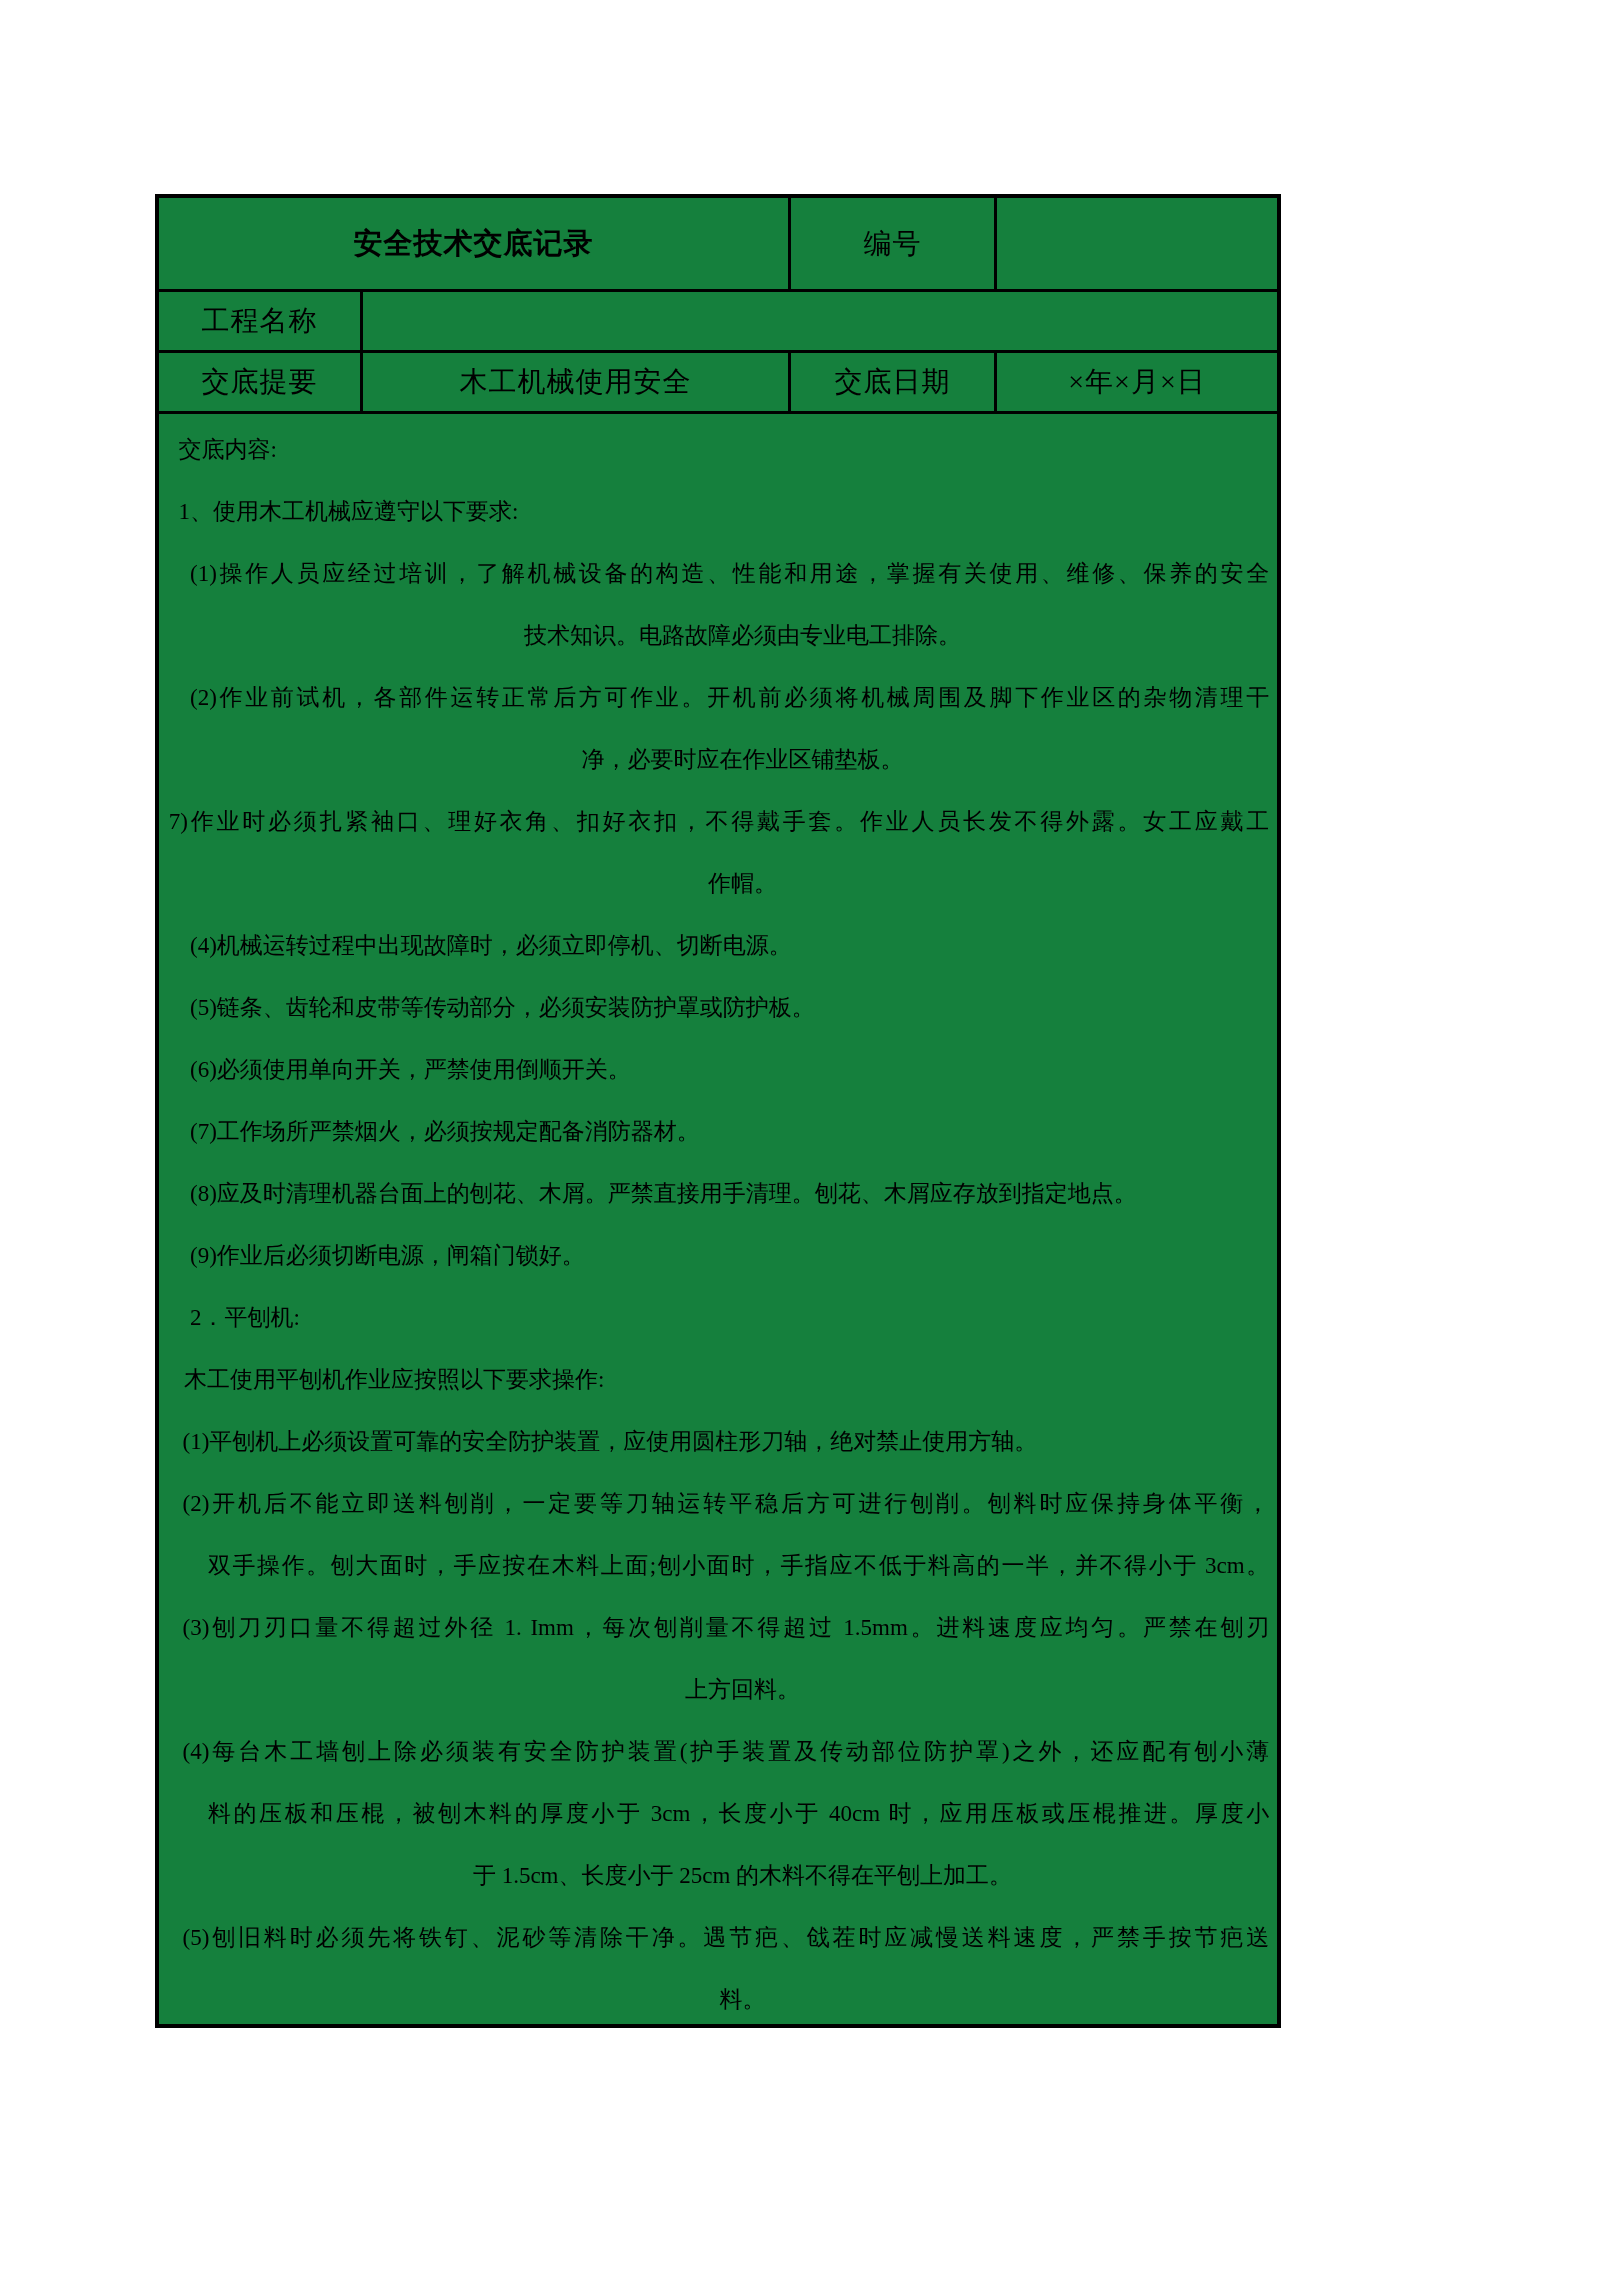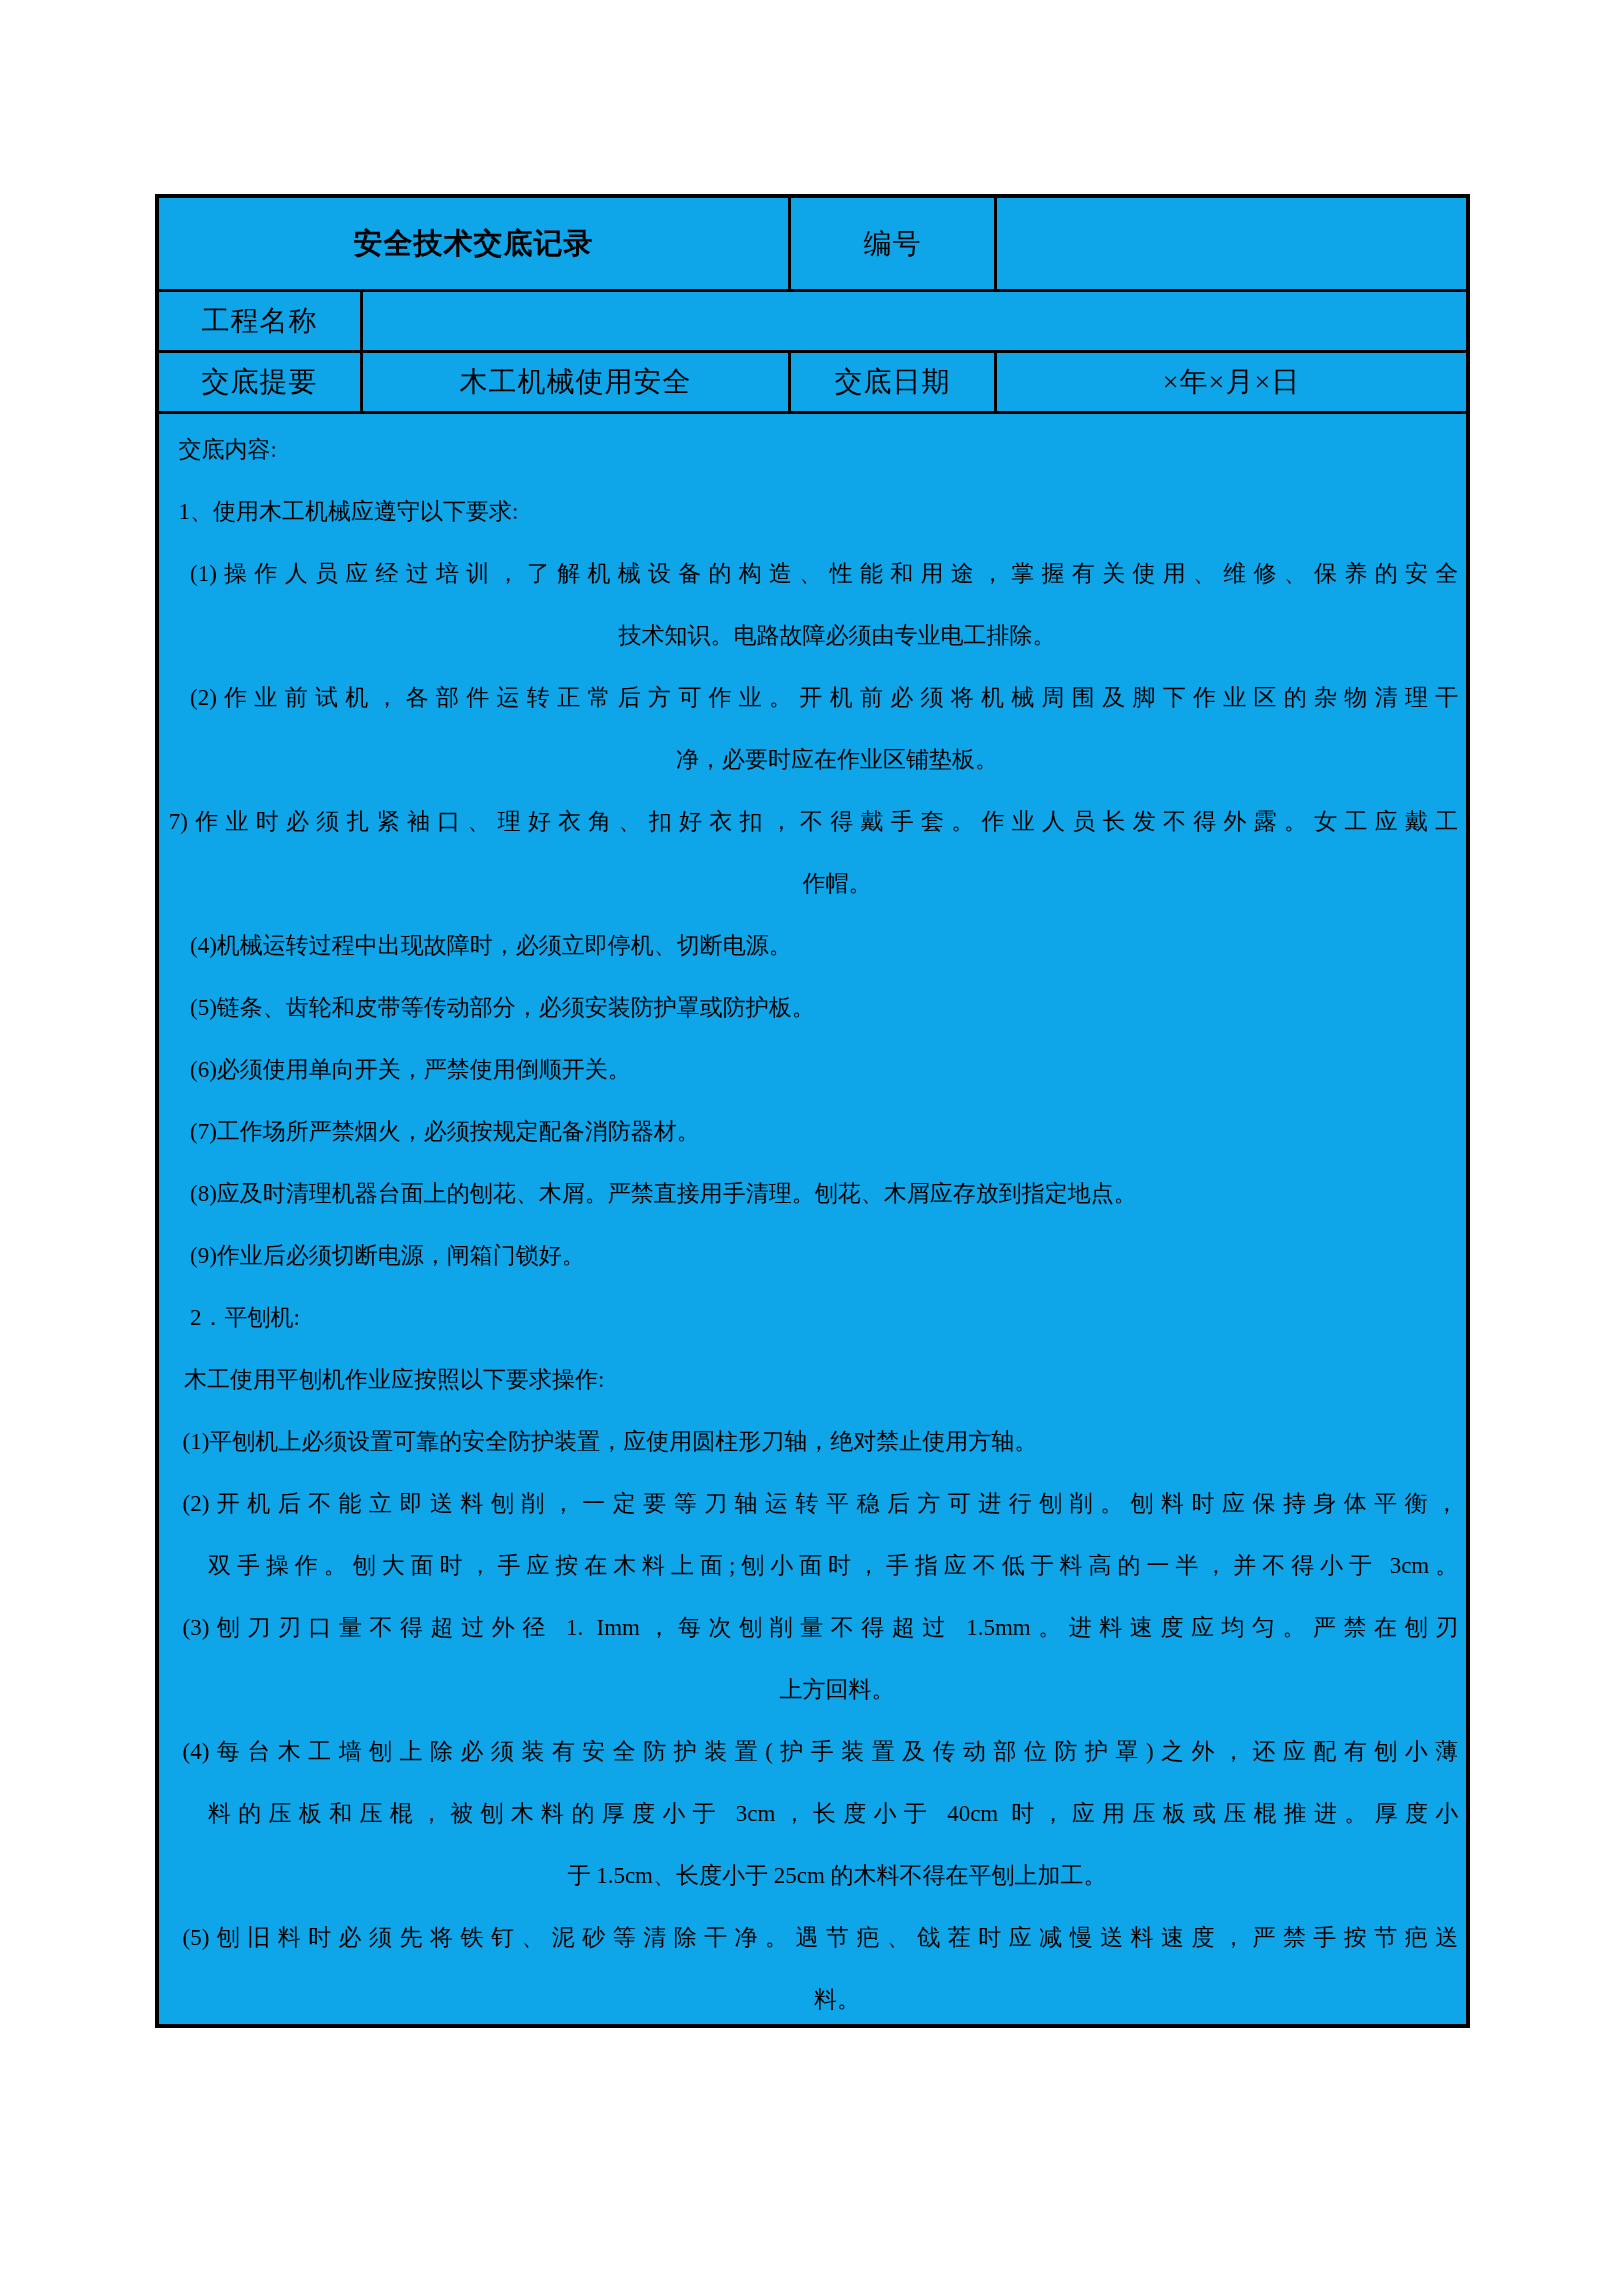--- a/index.html
+++ b/index.html
@@ -3,24 +3,24 @@
 <meta charset="utf-8">
 <style>
   html,body { margin:0; padding:0; }
   body {
     width:1621px; height:2293px;
     background:#ffffff; color:#000;
     position:relative;
     font-family:"Liberation Serif","DejaVu Serif",serif;
   }
   .doc-table {
-    position:absolute; left:155px; top:194px; width:1315px;
+    position:absolute; left:155px; top:194px; width:1126px;
     box-sizing:border-box;
     border:4.9px solid #000;
-    background:#0ea5e9;
+    background:#15803d;
   }
   .tr { display:flex; box-sizing:border-box; }
   .tr + .tr { border-top:3.9px solid #000; }
   .td {
     box-sizing:border-box;
     display:flex; align-items:center; justify-content:center;
     overflow:hidden;
     font-size:28px; letter-spacing:1px;
   }
   .td + .td { border-left:3.9px solid #000; }

